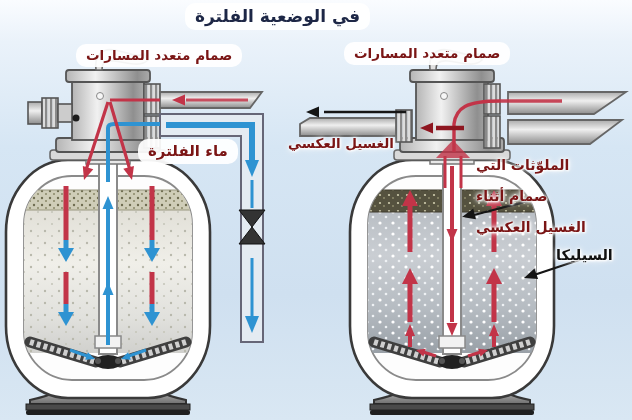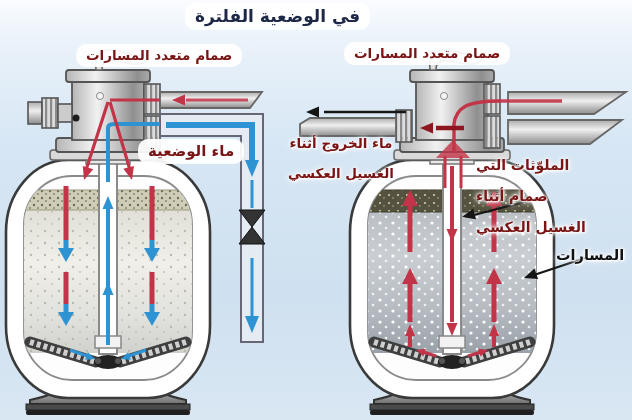--- a/index.html
+++ b/index.html
@@ -281,28 +281,27 @@
   </g>
 </svg>
 
   <div class="lbl chip title" style="left:185px;top:3px;">في الوضعية الفلترة</div>
 
 
   <div class="lbl chip redlbl" style="left:76px;top:44px;font-size:13.5px;">صمام متعدد المسارات</div>
 
   <div class="lbl chip redlbl" style="left:344px;top:42px;font-size:13.5px;">صمام متعدد المسارات</div>
 
-  <div class="lbl chip redlbl" style="left:138px;top:139px;font-size:15px;">ماء الوضعية</div>
+  <div class="lbl chip redlbl" style="left:138px;top:139px;font-size:15px;">ماء الفلترة</div>
 
   <div class="lbl redlbl halo" style="left:274px;top:128px;width:134px;text-align:center;font-size:13.5px;line-height:30px;">
-    <div>ماء الخروج أثناء</div>
     <div>الغسيل العكسي</div>
   </div>
 
   <div class="lbl redlbl halo" style="left:476px;top:150px;width:127px;text-align:left;font-size:14px;line-height:31px;">
     <div>الملوّثات التي</div>
     <div>صمام أثناء</div>
     <div>الغسيل العكسي</div>
   </div>
 
-  <div class="lbl blklbl halo" style="left:556px;top:246px;font-size:14.5px;">المسارات</div>
+  <div class="lbl blklbl halo" style="left:556px;top:246px;font-size:14.5px;">السيليكا</div>
 
 </div>
 
 </body></html>

